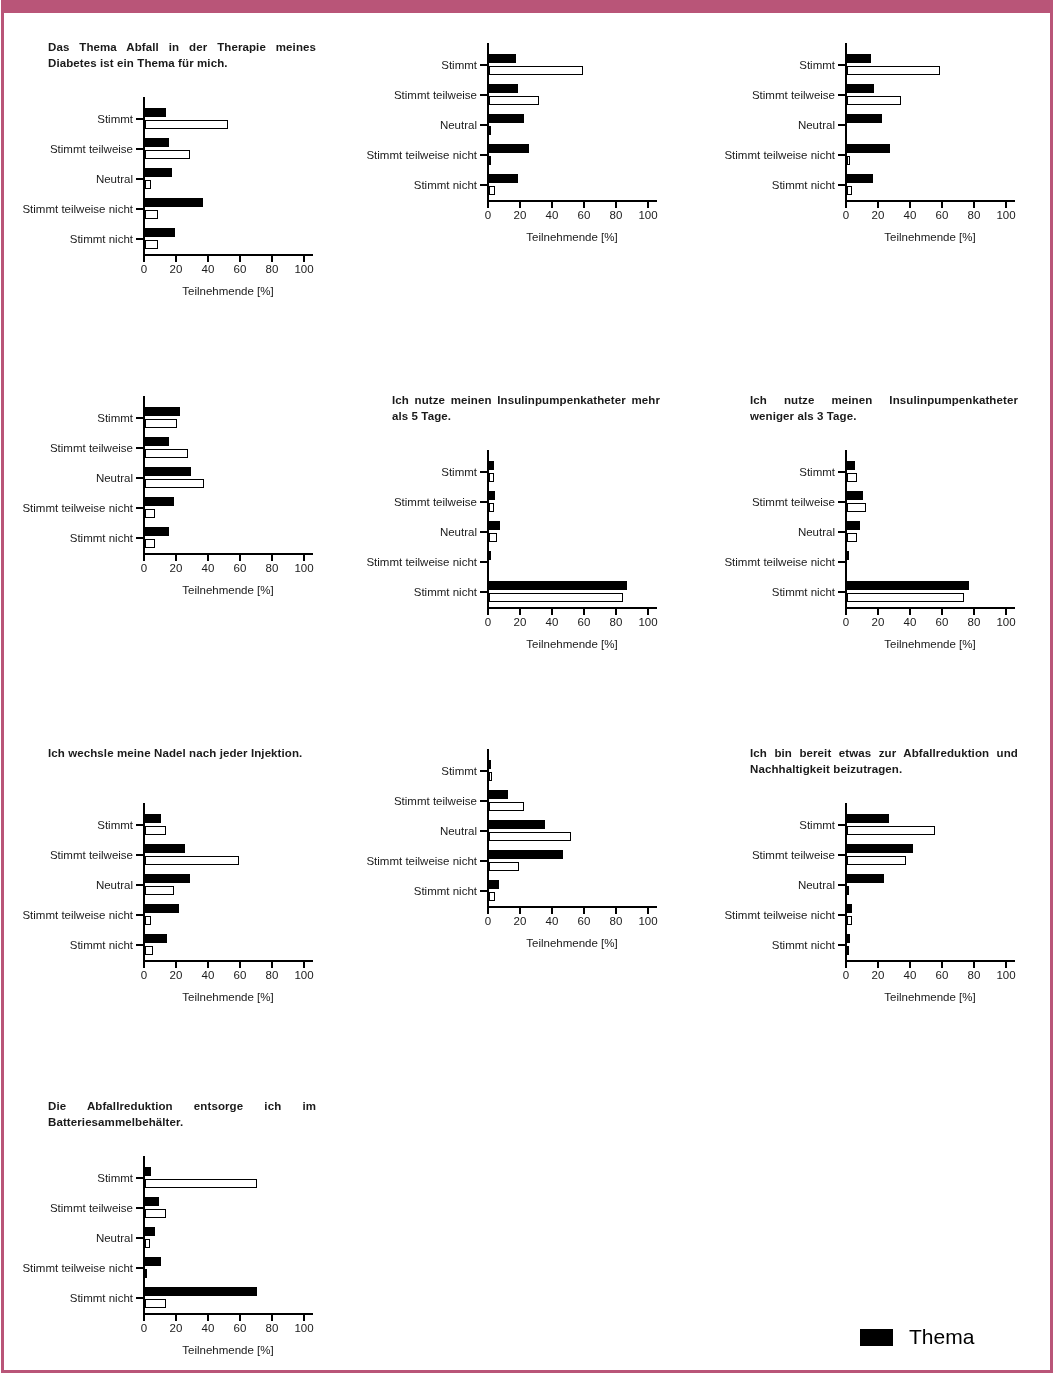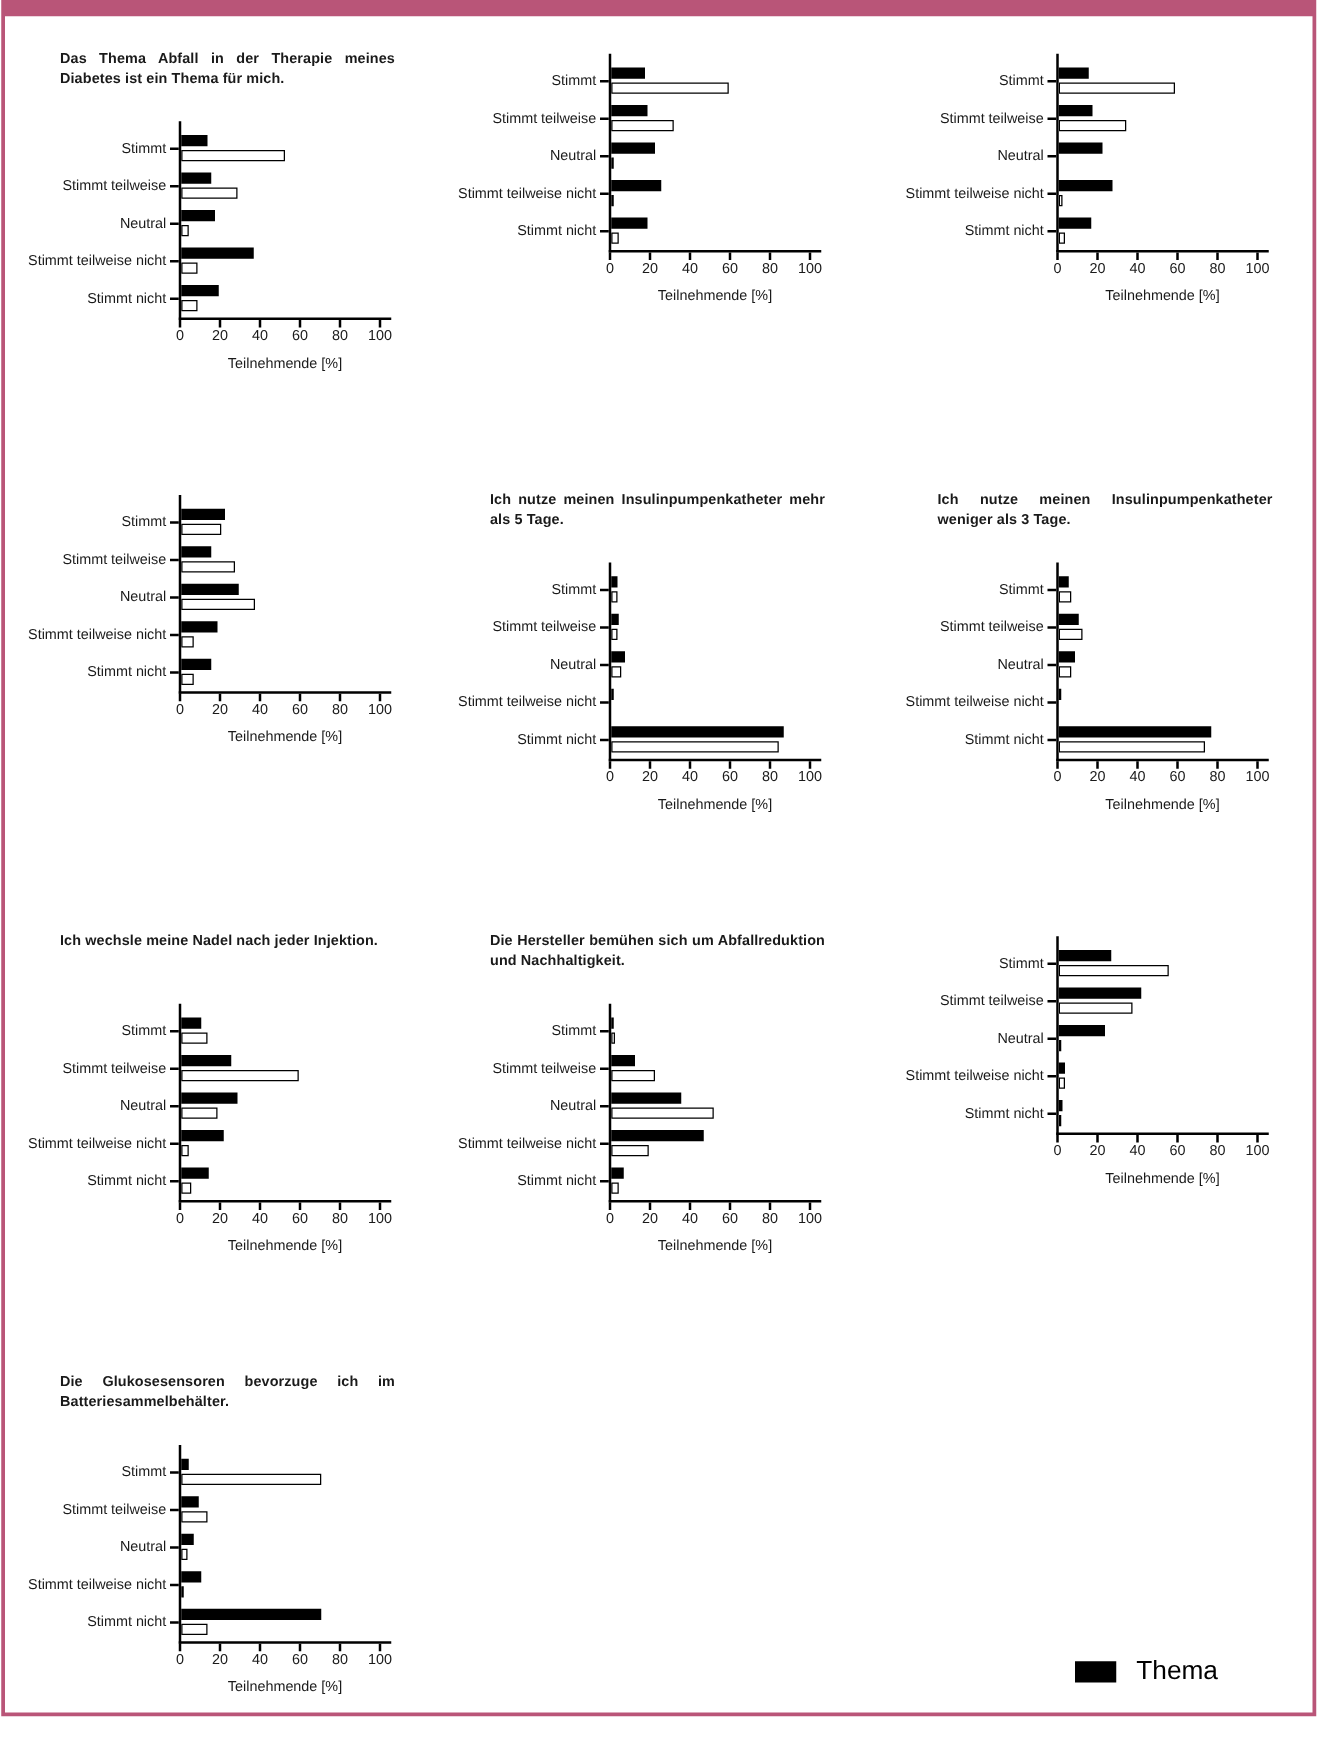--- a/index.html
+++ b/index.html
@@ -495,21 +495,20 @@
           <div class="xtickmark" style="left: 96px;"></div>
           <div class="xticklabel" style="left: 97px;">60</div>
           <div class="xtickmark" style="left: 128px;"></div>
           <div class="xticklabel" style="left: 129px;">80</div>
           <div class="xtickmark" style="left: 160px;"></div>
           <div class="xticklabel" style="left: 161px;">100</div>
         </div>
         <div class="xlabel">Teilnehmende [%]</div>
       </div>
       <div class="chart">
-        <div class="chart-title">Die Hersteller bemühen sich um Abfallreduktion und Nachhaltigkeit.</div>
         <div class="plot">
           <div class="labels-col">
             <div class="label-row">
               <div class="cat-label">Stimmt</div>
               <div class="cat-tick"></div>
             </div>
             <div class="label-row">
               <div class="cat-label">Stimmt teilweise</div>
               <div class="cat-tick"></div>
             </div>
@@ -559,20 +558,21 @@
           <div class="xtickmark" style="left: 96px;"></div>
           <div class="xticklabel" style="left: 97px;">60</div>
           <div class="xtickmark" style="left: 128px;"></div>
           <div class="xticklabel" style="left: 129px;">80</div>
           <div class="xtickmark" style="left: 160px;"></div>
           <div class="xticklabel" style="left: 161px;">100</div>
         </div>
         <div class="xlabel">Teilnehmende [%]</div>
       </div>
       <div class="chart col3">
+        <div class="chart-title">Ich bin bereit etwas zur Abfallreduktion und Nachhaltigkeit beizutragen.</div>
         <div class="plot">
           <div class="labels-col">
             <div class="label-row">
               <div class="cat-label">Stimmt</div>
               <div class="cat-tick"></div>
             </div>
             <div class="label-row">
               <div class="cat-label">Stimmt teilweise</div>
               <div class="cat-tick"></div>
             </div>
@@ -622,21 +622,21 @@
           <div class="xtickmark" style="left: 96px;"></div>
           <div class="xticklabel" style="left: 97px;">60</div>
           <div class="xtickmark" style="left: 128px;"></div>
           <div class="xticklabel" style="left: 129px;">80</div>
           <div class="xtickmark" style="left: 160px;"></div>
           <div class="xticklabel" style="left: 161px;">100</div>
         </div>
         <div class="xlabel">Teilnehmende [%]</div>
       </div>
       <div class="chart">
-        <div class="chart-title">Die Glukosesensoren bevorzuge ich im Batteriesammelbehälter.</div>
+        <div class="chart-title">Die Abfallreduktion entsorge ich im Batteriesammelbehälter.</div>
         <div class="plot">
           <div class="labels-col">
             <div class="label-row">
               <div class="cat-label">Stimmt</div>
               <div class="cat-tick"></div>
             </div>
             <div class="label-row">
               <div class="cat-label">Stimmt teilweise</div>
               <div class="cat-tick"></div>
             </div>

